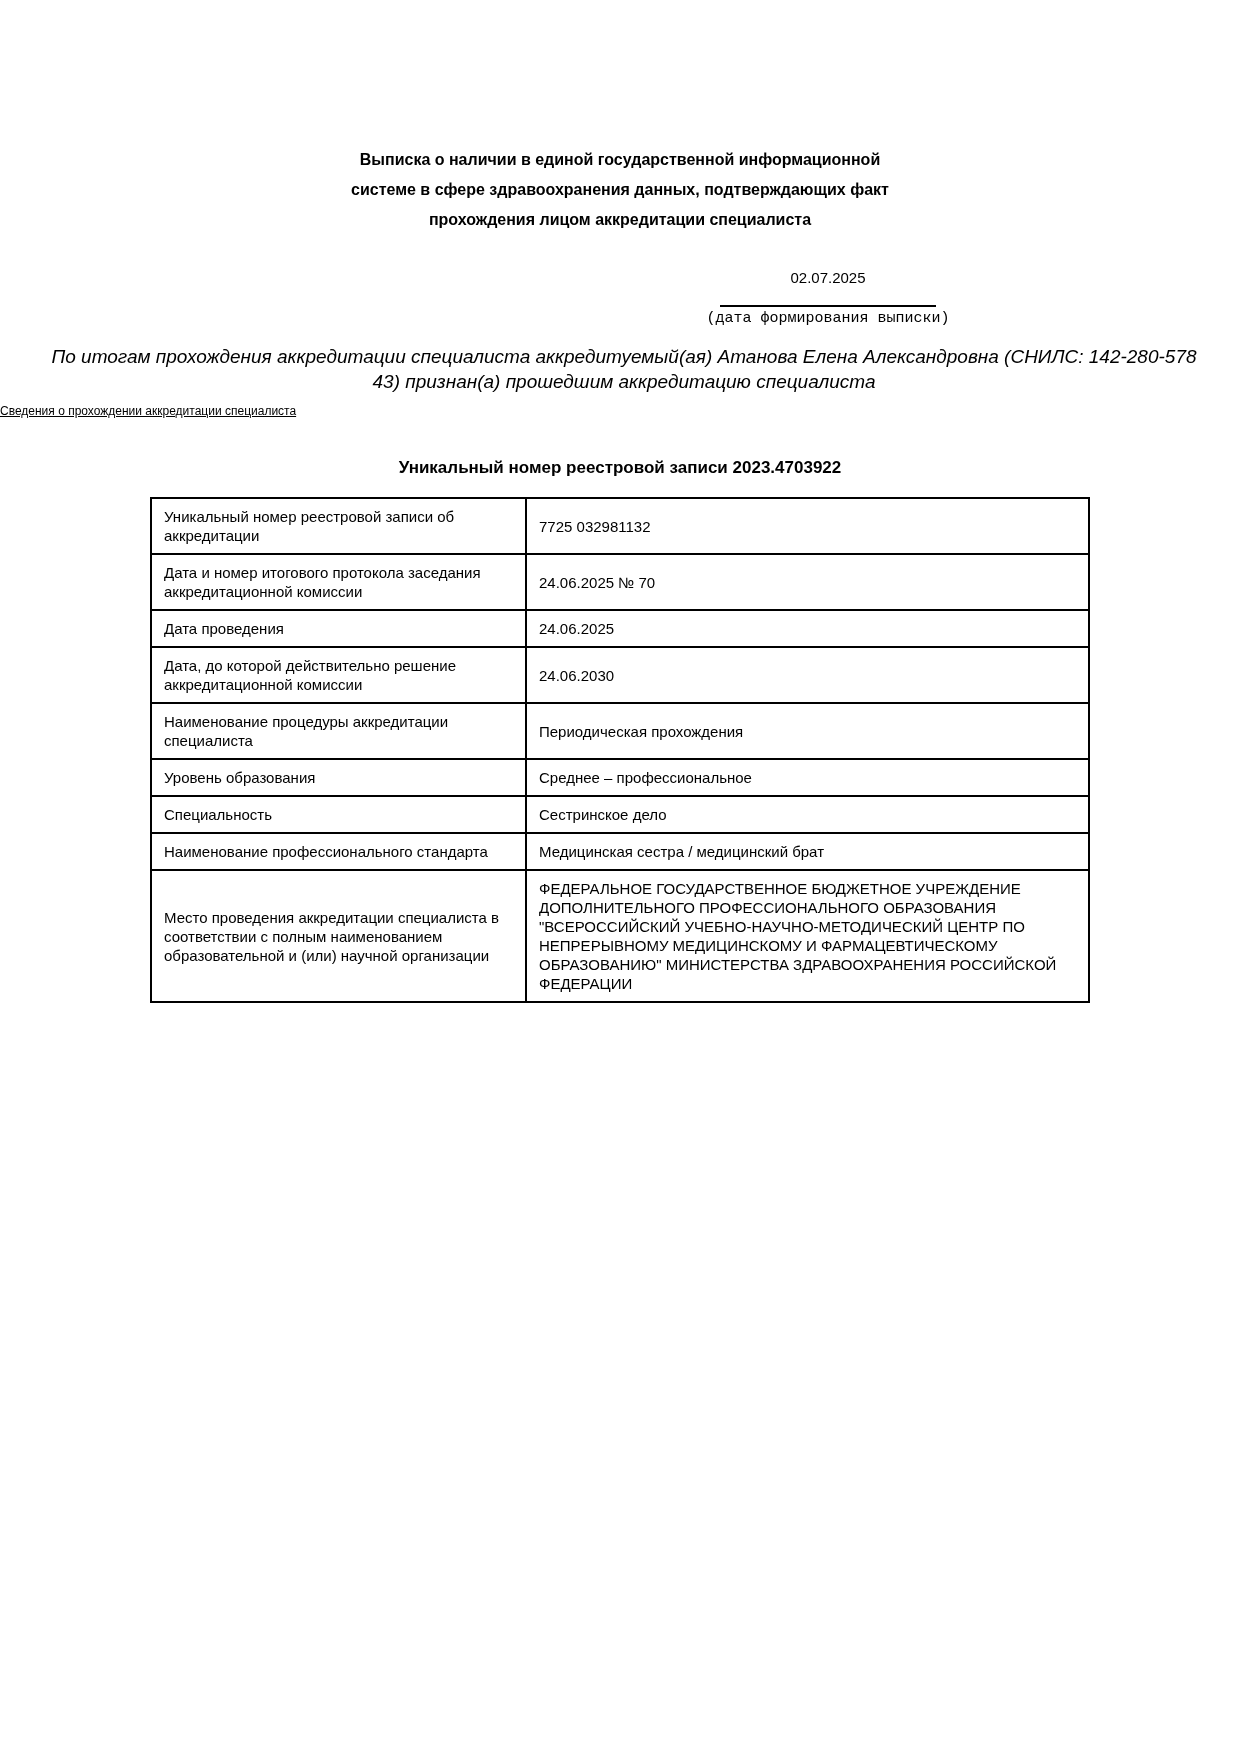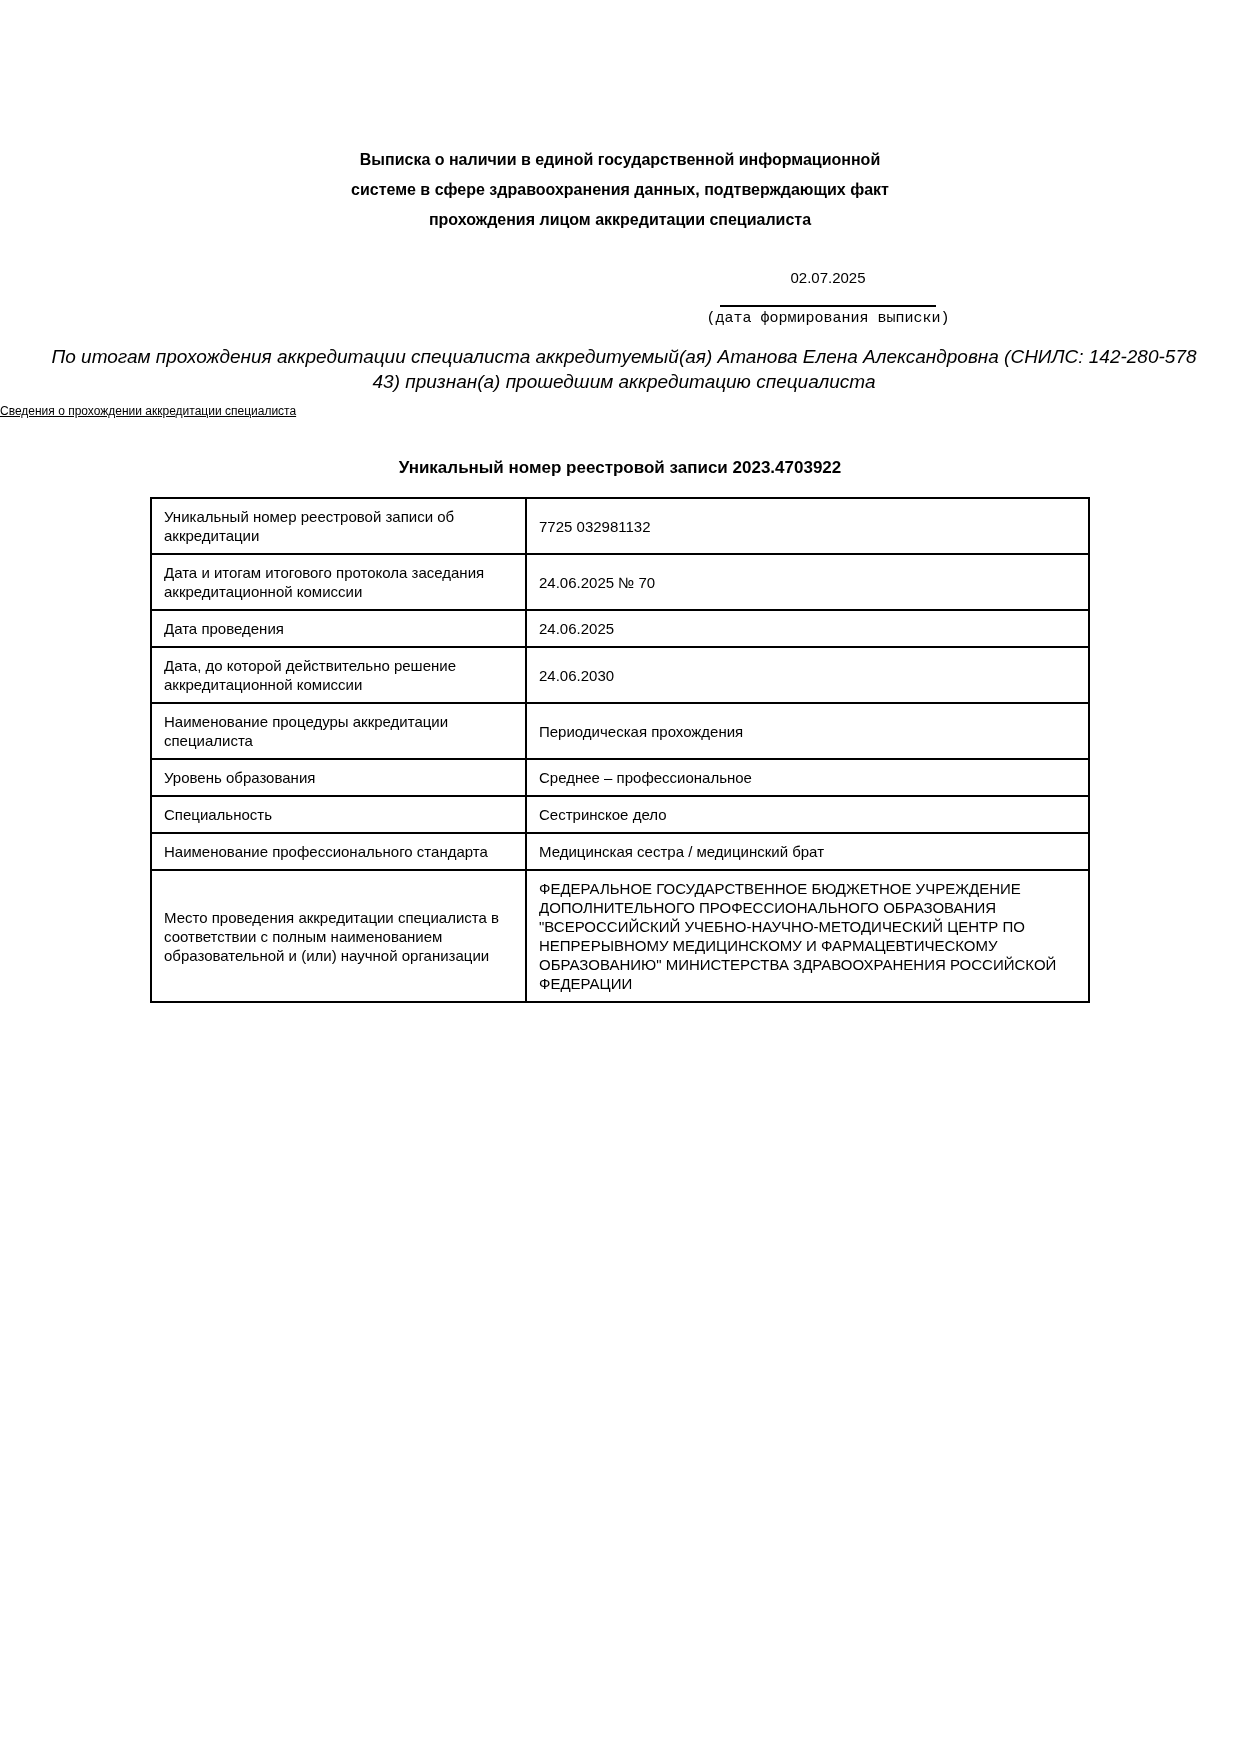--- a/index.html
+++ b/index.html
@@ -117,21 +117,21 @@
 
   <div class="registry-heading">Уникальный номер реестровой записи 2023.4703922</div>
 
   <table class="acc-table">
     <tbody>
       <tr>
         <td class="label-cell">Уникальный номер реестровой записи об аккредитации</td>
         <td class="value-cell">7725 032981132</td>
       </tr>
       <tr>
-        <td class="label-cell">Дата и итогам итогового протокола заседания аккредитационной комиссии</td>
+        <td class="label-cell">Дата и номер итогового протокола заседания аккредитационной комиссии</td>
         <td class="value-cell">24.06.2025 № 70</td>
       </tr>
       <tr>
         <td class="label-cell">Дата проведения</td>
         <td class="value-cell">24.06.2025</td>
       </tr>
       <tr>
         <td class="label-cell">Дата, до которой действительно решение аккредитационной комиссии</td>
         <td class="value-cell">24.06.2030</td>
       </tr>

